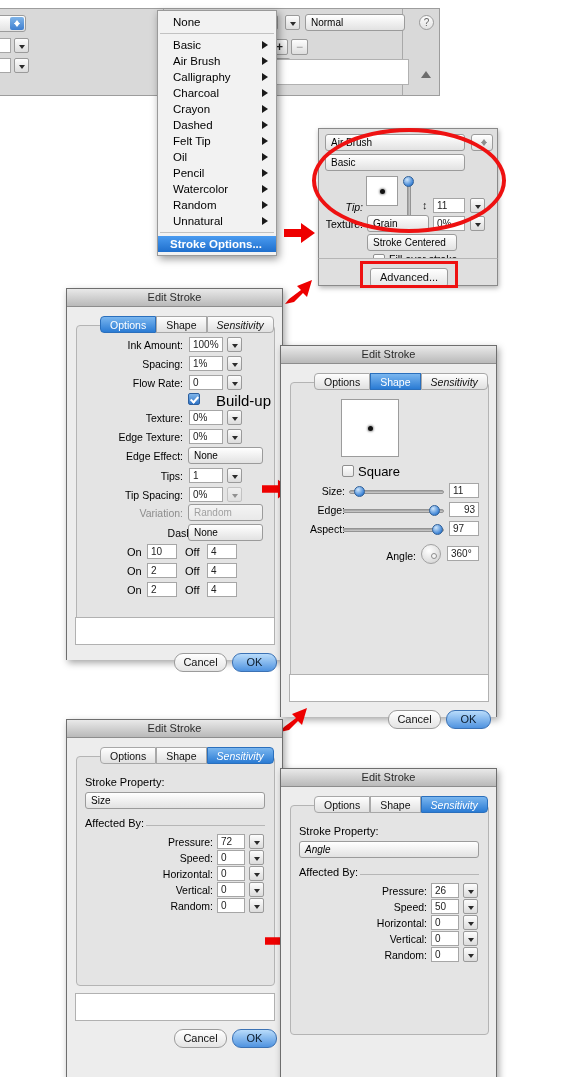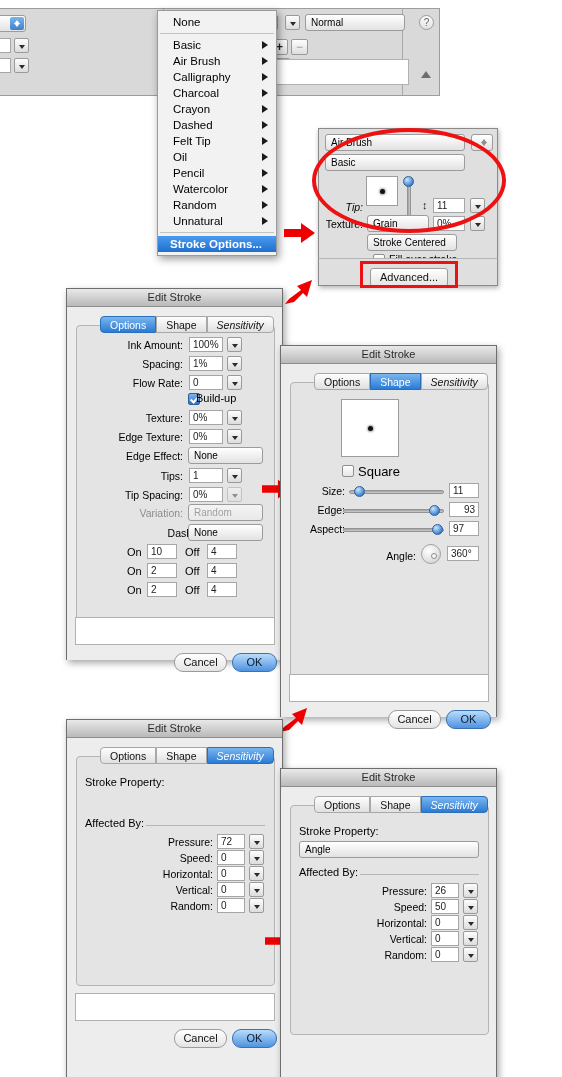--- a/index.html
+++ b/index.html
@@ -302,21 +302,21 @@
 
       <div class="lbl" style="position:absolute;left:20px;top:51px;width:96px;">Spacing:</div>
       <div class="field" style="position:absolute;left:122px;top:49px;width:34px;">1%</div>
       <div class="stepbtn" style="position:absolute;left:160px;top:49px;"></div>
 
       <div class="lbl" style="position:absolute;left:20px;top:70px;width:96px;">Flow Rate:</div>
       <div class="field" style="position:absolute;left:122px;top:68px;width:34px;">0</div>
       <div class="stepbtn" style="position:absolute;left:160px;top:68px;"></div>
 
       <span class="checkbox on" style="position:absolute;left:121px;top:86px;"></span>
-      <div style="position:absolute;left:129px;top:85px;font-size:11px;">Build-up</div>
+      <div style="position:absolute;left:149px;top:85px;font-size:15px;">Build-up</div>
 
       <div class="lbl" style="position:absolute;left:20px;top:105px;width:96px;">Texture:</div>
       <div class="field" style="position:absolute;left:122px;top:103px;width:34px;">0%</div>
       <div class="stepbtn" style="position:absolute;left:160px;top:103px;"></div>
 
       <div class="lbl" style="position:absolute;left:8px;top:124px;width:108px;">Edge Texture:</div>
       <div class="field" style="position:absolute;left:122px;top:122px;width:34px;">0%</div>
       <div class="stepbtn" style="position:absolute;left:160px;top:122px;"></div>
 
       <div class="lbl" style="position:absolute;left:16px;top:143px;width:100px;">Edge Effect:</div>
@@ -411,20 +411,21 @@
     <div class="titlebar">Edit Stroke</div>
     <div class="body">
       <div class="tabbox" style="left:9px;top:18px;width:199px;height:230px;"></div>
       <div class="tabstrip" style="left:33px;top:9px;">
         <div class="tab">Options</div>
         <div class="tab">Shape</div>
         <div class="tab active">Sensitivity</div>
       </div>
 
       <div style="position:absolute;left:18px;top:38px;font-size:11px;">Stroke Property:</div>
+      <div class="popup" style="position:absolute;left:18px;top:54px;width:180px;">Size</div>
 
       <div style="position:absolute;left:18px;top:79px;font-size:11px;background:#e4e4e4;padding-right:4px;">Affected By:</div>
       <div style="position:absolute;left:79px;top:87px;width:119px;height:1px;background:#b6b6b6;"></div>
 
       <div class="lbl" style="position:absolute;left:56px;top:98px;width:90px;">Pressure:</div>
       <div class="field" style="position:absolute;left:150px;top:96px;width:28px;">72</div>
       <div class="stepbtn" style="position:absolute;left:182px;top:96px;"></div>
 
       <div class="lbl" style="position:absolute;left:56px;top:114px;width:90px;">Speed:</div>
       <div class="field" style="position:absolute;left:150px;top:112px;width:28px;">0</div>
@@ -456,21 +457,21 @@
     <div class="titlebar">Edit Stroke</div>
     <div class="body">
       <div class="tabbox" style="left:9px;top:18px;width:199px;height:230px;"></div>
       <div class="tabstrip" style="left:33px;top:9px;">
         <div class="tab">Options</div>
         <div class="tab">Shape</div>
         <div class="tab active">Sensitivity</div>
       </div>
 
       <div style="position:absolute;left:18px;top:38px;font-size:11px;">Stroke Property:</div>
-      <div class="popup" style="position:absolute;left:18px;top:54px;width:180px;">Angle</div>
+      <div class="popup" style="position:absolute;left:18px;top:54px;width:180px;font-style:italic;">Angle</div>
 
       <div style="position:absolute;left:18px;top:79px;font-size:11px;background:#e4e4e4;padding-right:4px;">Affected By:</div>
       <div style="position:absolute;left:79px;top:87px;width:119px;height:1px;background:#b6b6b6;"></div>
 
       <div class="lbl" style="position:absolute;left:56px;top:98px;width:90px;">Pressure:</div>
       <div class="field" style="position:absolute;left:150px;top:96px;width:28px;">26</div>
       <div class="stepbtn" style="position:absolute;left:182px;top:96px;"></div>
 
       <div class="lbl" style="position:absolute;left:56px;top:114px;width:90px;">Speed:</div>
       <div class="field" style="position:absolute;left:150px;top:112px;width:28px;">50</div>

